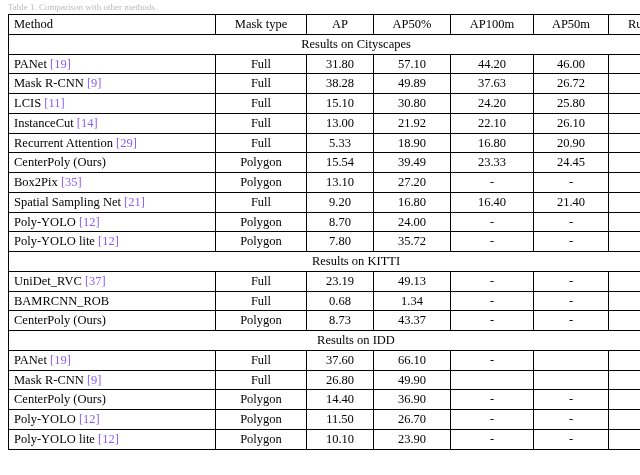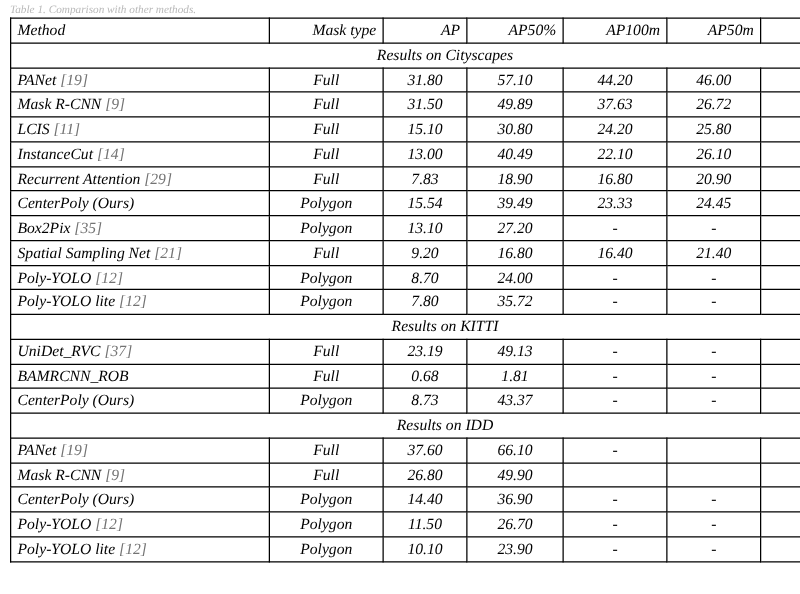--- a/index.html
+++ b/index.html
@@ -13,21 +13,20 @@
     font-family: "Liberation Serif", serif;
     color: #000000;
     overflow: hidden;
   }
   .page {
     width: 640px;
     height: 475px;
     position: relative;
     box-sizing: border-box;
     padding: 2px 8px 0 8px;
-    font-style: italic;
   }
   .caption-strip {
     height: 10px;
     font-size: 9px;
     color: #b9b9b9;
     overflow: hidden;
     white-space: nowrap;
   }
   table.results {
     border-collapse: collapse;
@@ -48,30 +47,30 @@
     border: 1px solid #000;
   }
   .col-method { width: 196px; text-align: left; }
   .col-mask   { width: 80px;  text-align: center; }
   .col-ap     { width: 56px;  text-align: center; margin-left: 20px; }
   .col-ap50   { width: 66px;  text-align: center; }
   .col-ap100m { width: 72px;  text-align: center; }
   .col-ap50m  { width: 64px;  text-align: center; }
   .col-rt     { width: 84px;  text-align: center; }
 
-  .hdr td { text-align: right; }
+  .hdr td { text-align: center; }
   .hdr td.col-method { text-align: left; }
 
   .section-row td {
     text-align: center;
     font-weight: bold;
     padding: 2px 0;
   }
   .b { font-weight: bold; }
-  .cite { color: #737373; }
+  .cite { color: #8b5cf6; }
   .center { text-align: center; }
   .left { text-align: left; }
 </style>
 </head>
 <body>
 
 <div class="page">
 
   <div class="caption-strip">Table 1. Comparison with other methods.</div>
 
@@ -96,48 +95,48 @@
           <td class="col-mask center">Full</td>
           <td class="col-ap center b">31.80</td>
           <td class="col-ap50 center b">57.10</td>
           <td class="col-ap100m center b">44.20</td>
           <td class="col-ap50m center b">46.00</td>
           <td class="col-rt center">-</td>
         </tr>
         <tr>
           <td class="col-method left"><span>Mask R-CNN</span><span class="cite"> [9]</span></td>
           <td class="col-mask center">Full</td>
-          <td class="col-ap center">31.50</td>
+          <td class="col-ap center">38.28</td>
           <td class="col-ap50 center">49.89</td>
           <td class="col-ap100m center">37.63</td>
           <td class="col-ap50m center">26.72</td>
           <td class="col-rt center b">0.2</td>
         </tr>
         <tr>
           <td class="col-method left"><span>LCIS</span><span class="cite"> [11]</span></td>
           <td class="col-mask center">Full</td>
           <td class="col-ap center">15.10</td>
           <td class="col-ap50 center">30.80</td>
           <td class="col-ap100m center">24.20</td>
           <td class="col-ap50m center">25.80</td>
           <td class="col-rt center">&gt; 0.2</td>
         </tr>
         <tr>
           <td class="col-method left"><span>InstanceCut</span><span class="cite"> [14]</span></td>
           <td class="col-mask center">Full</td>
           <td class="col-ap center">13.00</td>
-          <td class="col-ap50 center">40.49</td>
+          <td class="col-ap50 center">21.92</td>
           <td class="col-ap100m center">22.10</td>
           <td class="col-ap50m center">26.10</td>
           <td class="col-rt center">-</td>
         </tr>
         <tr>
           <td class="col-method left"><span>Recurrent Attention</span><span class="cite"> [29]</span></td>
           <td class="col-mask center">Full</td>
-          <td class="col-ap center">7.83</td>
+          <td class="col-ap center">5.33</td>
           <td class="col-ap50 center">18.90</td>
           <td class="col-ap100m center">16.80</td>
           <td class="col-ap50m center">20.90</td>
           <td class="col-rt center">&gt; 0.33</td>
         </tr>
         <tr style="border-top: 1px solid rgb(0, 0, 0);">
           <td class="col-method left"><span>CenterPoly (Ours)</span></td>
           <td class="col-mask center">Polygon</td>
           <td class="col-ap center b">15.54</td>
           <td class="col-ap50 center b">39.49</td>
@@ -190,21 +189,21 @@
           <td class="col-ap center b">23.19</td>
           <td class="col-ap50 center b">49.13</td>
           <td class="col-ap100m center">-</td>
           <td class="col-ap50m center">-</td>
           <td class="col-rt center b">0.3</td>
         </tr>
         <tr>
           <td class="col-method left"><span>BAMRCNN_ROB</span></td>
           <td class="col-mask center">Full</td>
           <td class="col-ap center">0.68</td>
-          <td class="col-ap50 center">1.81</td>
+          <td class="col-ap50 center">1.34</td>
           <td class="col-ap100m center">-</td>
           <td class="col-ap50m center">-</td>
           <td class="col-rt center">1</td>
         </tr>
         <tr style="border-top: 1px solid rgb(0, 0, 0);">
           <td class="col-method left"><span>CenterPoly (Ours)</span></td>
           <td class="col-mask center">Polygon</td>
           <td class="col-ap center b">8.73</td>
           <td class="col-ap50 center b">43.37</td>
           <td class="col-ap100m center">-</td>

